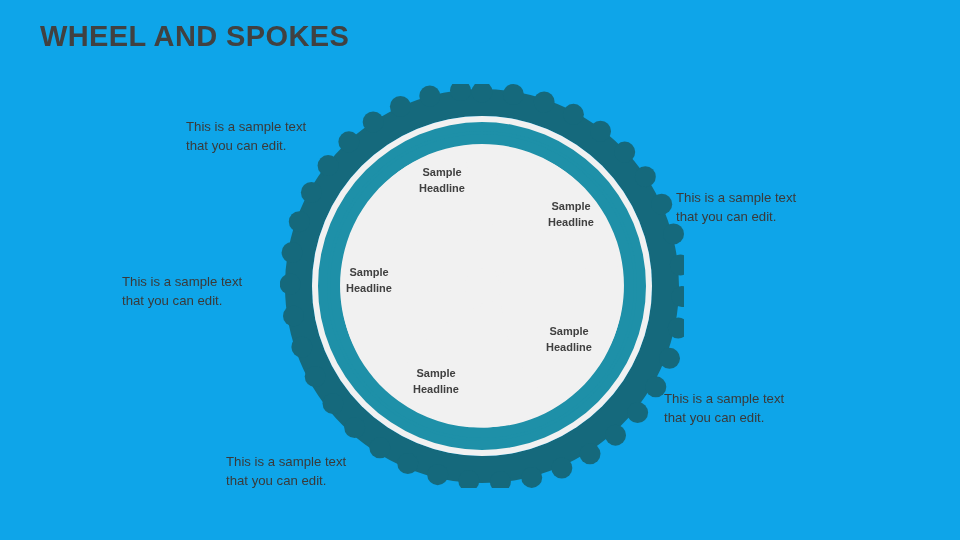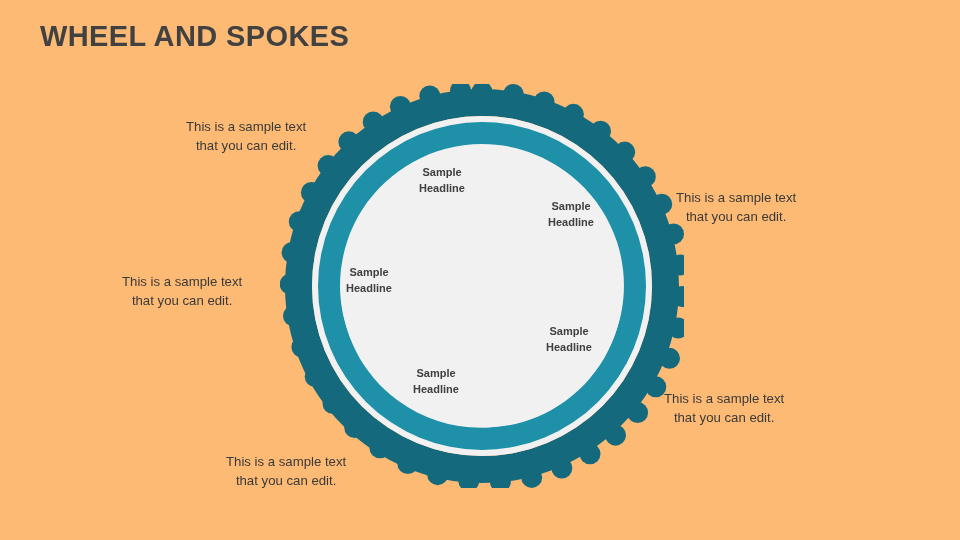--- a/index.html
+++ b/index.html
@@ -13,21 +13,21 @@
     font-family: "Liberation Sans", sans-serif;
     overflow: hidden;
     position: relative;
   }
   #slide {
     position: absolute;
     left: 0;
     top: 0;
     width: 960px;
     height: 540px;
-    background: #fdba74;
+    background: #0ea5e9;
   }
   #page-title {
     position: absolute;
     left: 40px;
     top: 20px;
     font-size: 29px;
     font-weight: bold;
     color: #414141;
     letter-spacing: 0.4px;
     white-space: nowrap;
@@ -37,21 +37,21 @@
     left: 280px;
     top: 84px;
     width: 404px;
     height: 404px;
   }
   .callout {
     position: absolute;
     font-size: 13.2px;
     color: #3a3a3a;
     line-height: 1.45;
-    text-align: center;
+    text-align: left;
     white-space: nowrap;
   }
   .callout .line {
     display: block;
   }
   #callout-top-left    { left: 186px;  top: 117px; }
   #callout-left        { left: 122px;  top: 272px; }
   #callout-bottom-left { left: 226px;  top: 452px; }
   #callout-right       { left: 676px;  top: 188px; }
   #callout-bottom-right{ left: 664px;  top: 389px; }

